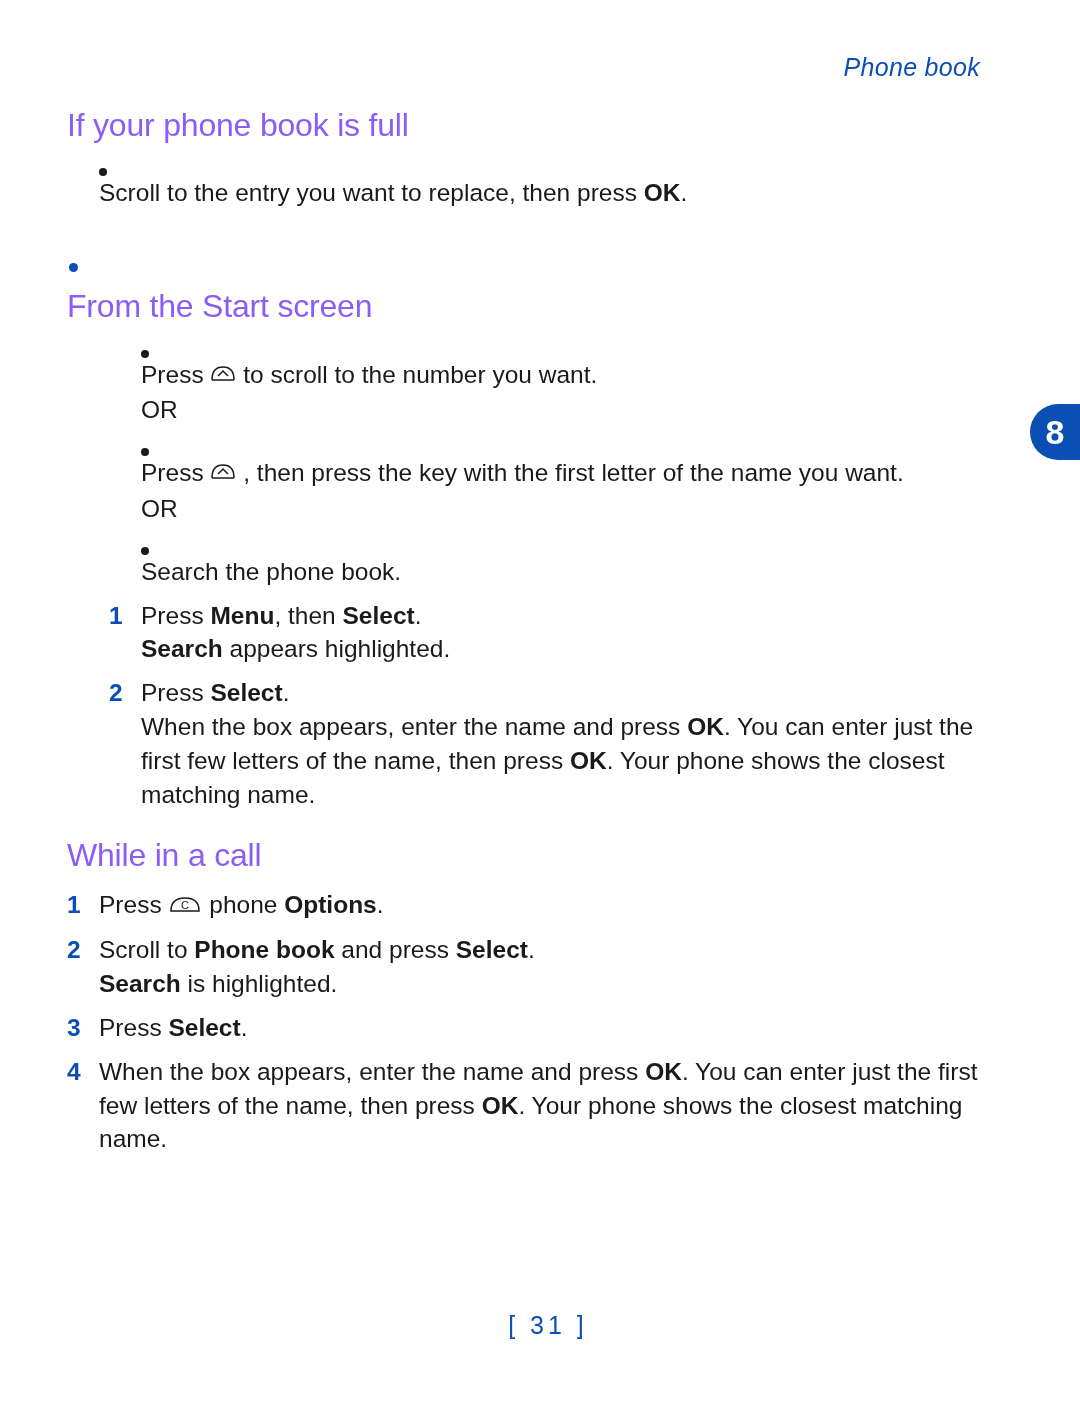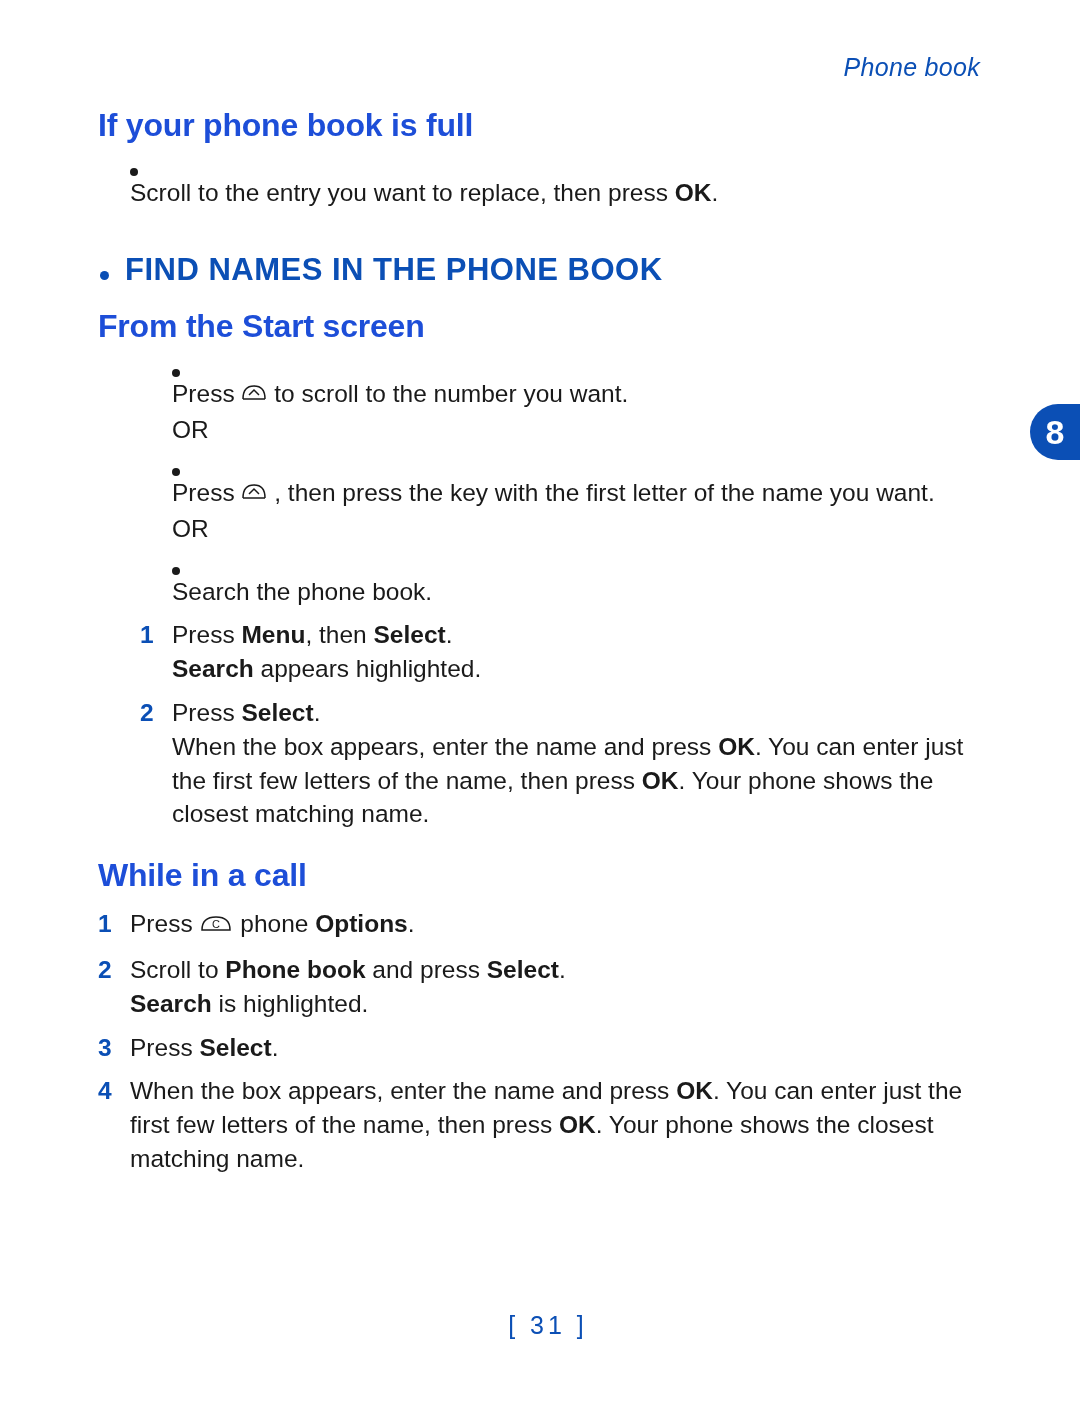--- a/index.html
+++ b/index.html
@@ -8,34 +8,34 @@
     width: 1080px;
     height: 1412px;
     background: #ffffff;
     font-family: "Segoe UI", "Helvetica Neue", Arial, sans-serif;
     color: #1a1a1a;
     font-size: 24.5px;
     line-height: 1.38;
     position: relative;
   }
   .page {
-    padding: 50px 100px 0 98px;
+    padding: 50px 100px 0 67px;
     position: relative;
   }
   .running-head {
     text-align: right;
     font-style: italic;
     color: #0b4fb5;
     font-size: 25px;
     margin-bottom: 18px;
     letter-spacing: 0.3px;
   }
   .h2-blue {
-    color: #1d4ed8;
-    font-weight: 700;
+    color: #8b5cf6;
+    font-weight: 400;
     font-size: 32px;
     margin: 12px 0 4px 0;
     letter-spacing: -0.2px;
   }
   .body-para {
     margin: 4px 0 12px 0;
   }
   .bullet-line {
     display: flex;
     align-items: baseline;
@@ -143,21 +143,20 @@
   <div class="h2-blue">If your phone book is full</div>
   <div class="bullet-line">
     <div class="bullet-dot"></div>
     <div class="bullet-text">
       <span>Scroll to the entry you want to replace, then press </span><b>OK</b><span>.</span>
     </div>
   </div>
 
   <div class="h1-section">
     <div class="h1-dot"></div>
-    <div class="h1-text">FIND NAMES IN THE PHONE BOOK</div>
   </div>
 
   <div class="h2-blue">From the Start screen</div>
 
   <div class="indent-bullets">
     <div class="bullet-line">
       <div class="bullet-dot"></div>
       <div class="bullet-text">
         <span>Press  </span>
         <span class="nav-icon">

